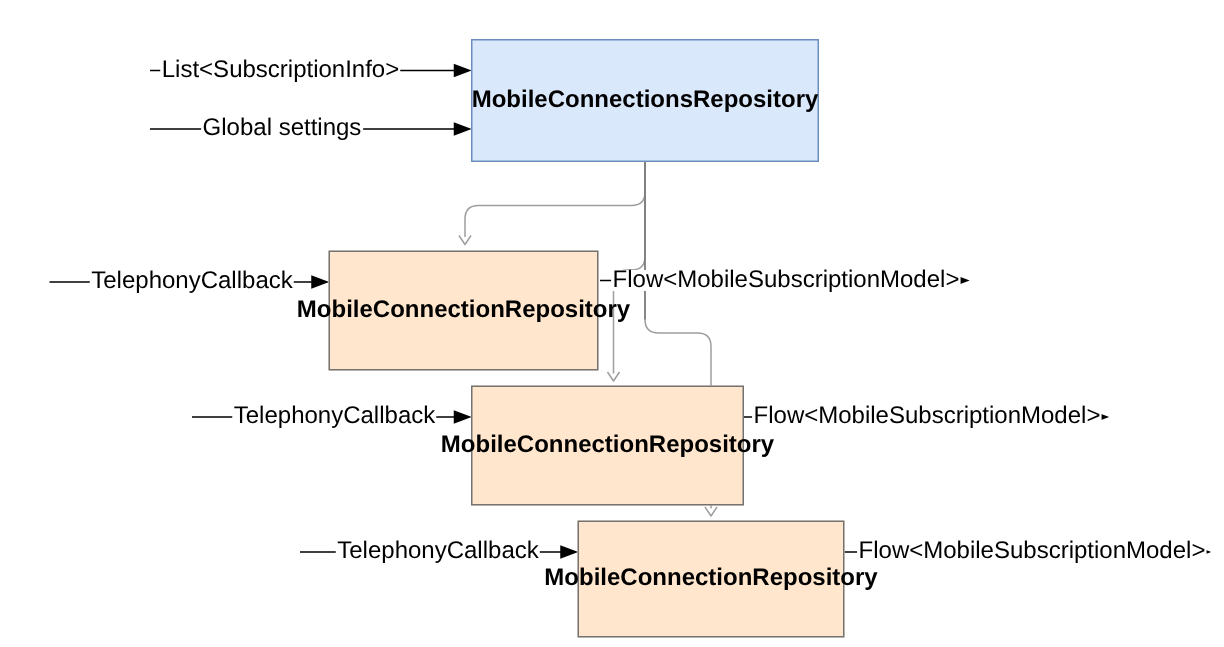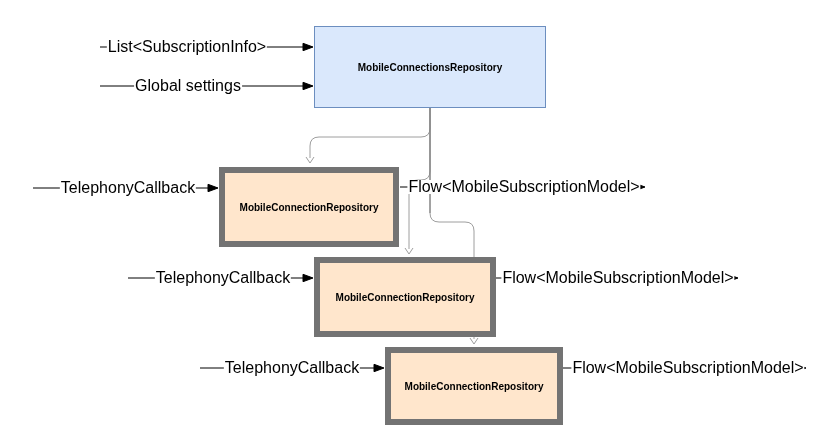--- a/index.html
+++ b/index.html
@@ -4,24 +4,24 @@
 <style>
   html,body{margin:0;padding:0;background:#fff;}
   #canvas{
     position:relative;width:816px;height:431px;background:#ffffff;overflow:hidden;
     font-family:"Liberation Sans", sans-serif;
   }
   #wires{position:absolute;left:0;top:0;width:816px;height:431px;}
   .node{
     position:absolute;display:flex;align-items:center;justify-content:center;
     box-sizing:border-box;text-align:center;
-    font-size:10px;font-weight:bold;color:#000;white-space:nowrap;
+    font-size:16px;font-weight:bold;color:#000;white-space:nowrap;
   }
   .node-main{background:#dae8fc;border:1px solid #6c8ebf;}
-  .node-repo{background:#ffe6cc;border:6px solid #737373;}
+  .node-repo{background:#ffe6cc;border:1px solid #737373;}
   .edge-label{
     position:absolute;transform:translateX(-50%);
     font-size:16px;line-height:14px;color:#000;background:#ffffff;
     padding:0 1px;white-space:nowrap;
   }
 </style>
 </head>
 <body>
 
 <div id="canvas">

